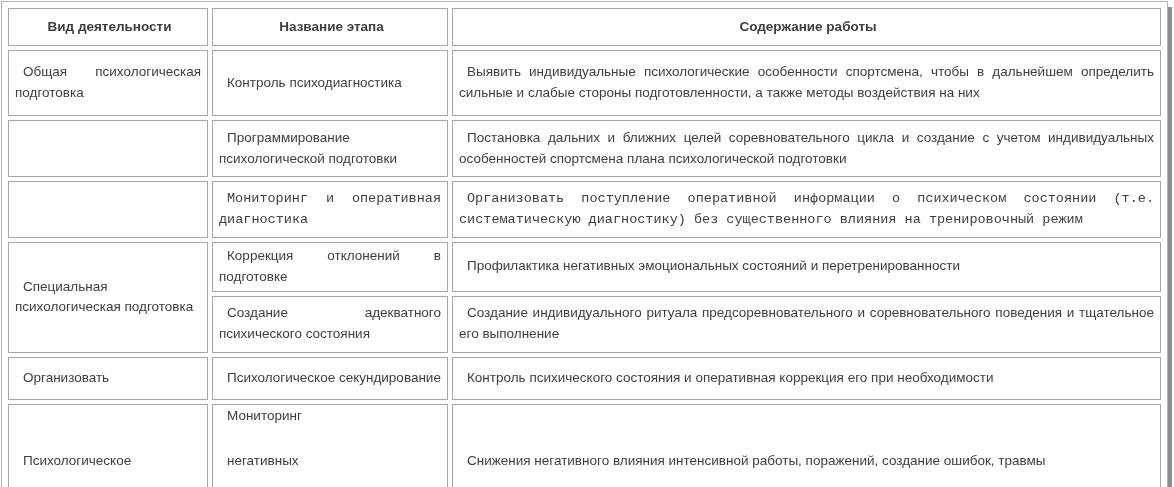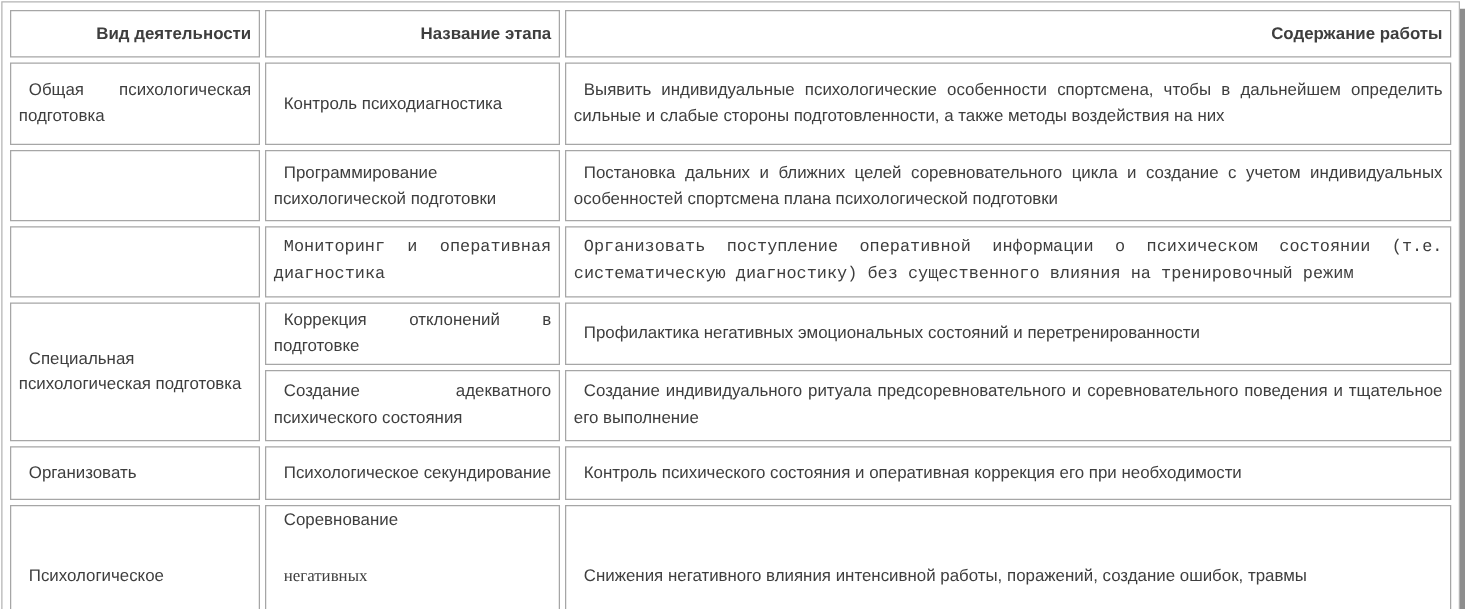--- a/index.html
+++ b/index.html
@@ -41,28 +41,28 @@
   }
   th { font-weight: bold; }
   .p {
     padding: 2px 5px;
     text-indent: 8px;
     text-align: justify;
   }
   .hp {
     padding: 2px 5px;
     text-indent: 3px;
-    text-align: right;
+    text-align: center;
   }
   .stage-line {
     padding: 0 5px;
     text-indent: 8px;
     text-align: left;
   }
-  .stage-line + .stage-line { margin-top: 24px; font-family: Liberation Serif, serif; }
+  .stage-line + .stage-line { margin-top: 24px; }
   tr.hdr  th { height: 34px; }
   tr.row1 td { height: 62px; }
   tr.row2 td { height: 53px; margin-top: 37px; }
   tr.row3 td { height: 53px; font-family: Liberation Mono, monospace; }
   tr.row4 td { height: 39px; }
   tr.row5 td { height: 53px; }
   tr.row6 td { height: 39px; }
   tr.row7 td { height: 90px; }
 </style>
 </head>
@@ -156,21 +156,21 @@
           <td>
             <div class="p">Контроль психического состояния и оперативная коррекция его при необходимости</div>
           </td>
         </tr>
 
         <tr class="row7">
           <td>
             <div class="p">Психологическое</div>
           </td>
           <td>
-            <div class="stage-line">Соревнование</div>
+            <div class="stage-line">Мониторинг</div>
             <div class="stage-line">негативных</div>
             <div class="stage-line">последствий</div>
           </td>
           <td>
             <div class="p">Снижения негативного влияния интенсивной работы, поражений, создание ошибок, травмы</div>
           </td>
         </tr>
       </tbody>
     </table>
   </div>

